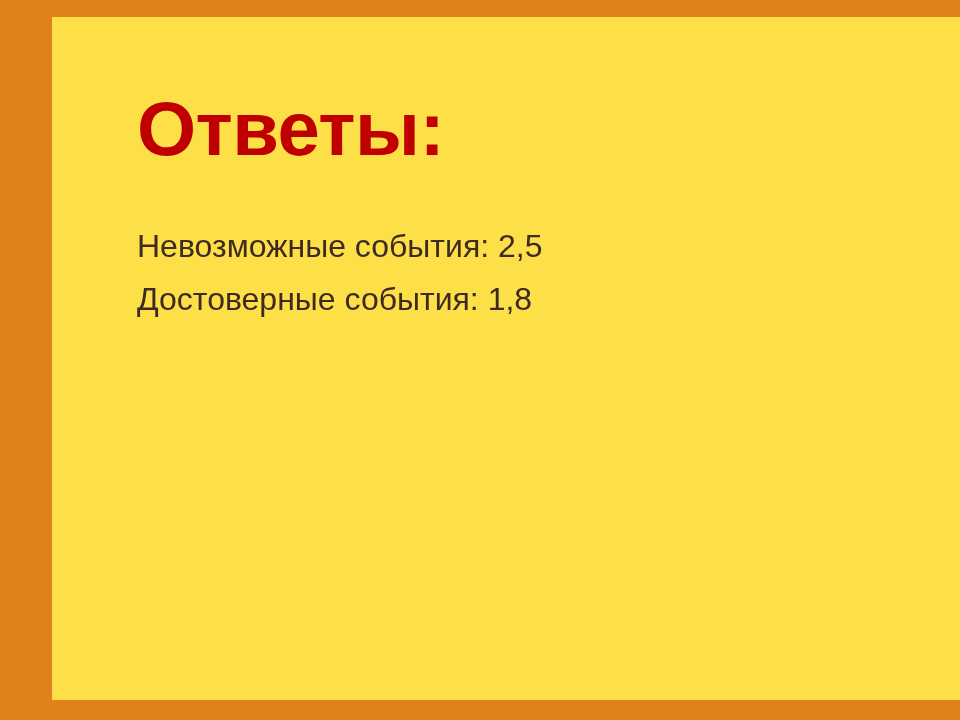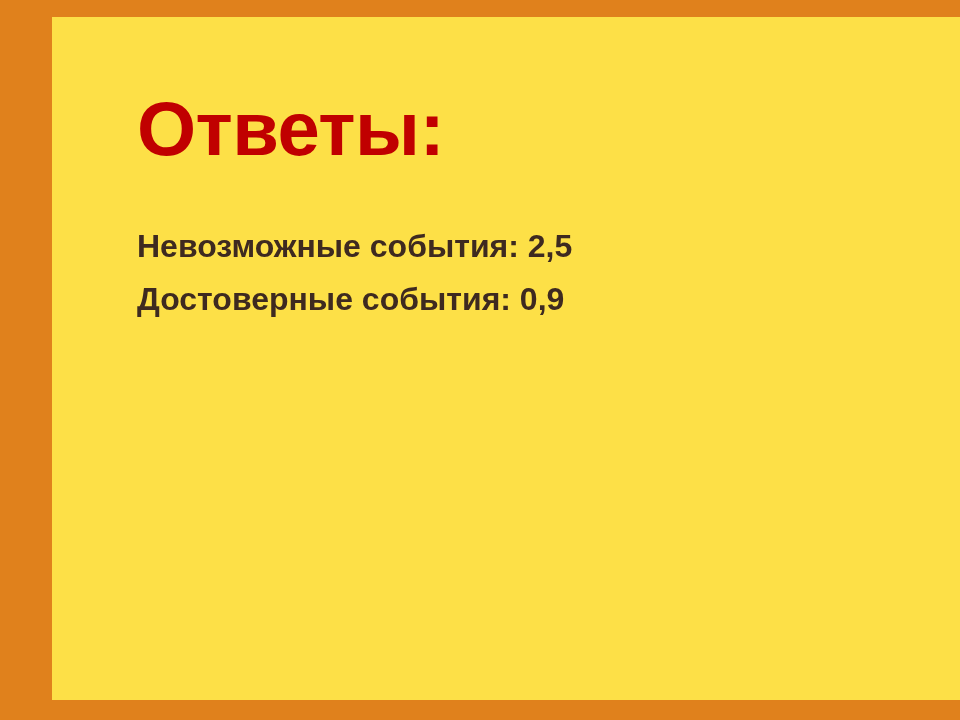--- a/index.html
+++ b/index.html
@@ -55,33 +55,33 @@
     position: absolute;
     left: 85px;
     top: 203px;
     width: 760px;
   }
 
   .body-line {
     margin: 0;
     font-family: "Liberation Sans", sans-serif;
     font-size: 32px;
-    font-weight: bold;
+    font-weight: normal;
     line-height: 53px;
     color: #3E2A20;
     white-space: nowrap;
   }
 </style>
 </head>
 <body>
 
 <div class="slide">
   <div class="slide-canvas">
 
     <h1 class="slide-title">Ответы:</h1>
 
     <div class="body-block">
       <p class="body-line">Невозможные события: 2,5</p>
-      <p class="body-line">Достоверные события: 0,9</p>
+      <p class="body-line">Достоверные события: 1,8</p>
     </div>
 
   </div>
 </div>
 
 </body></html>

